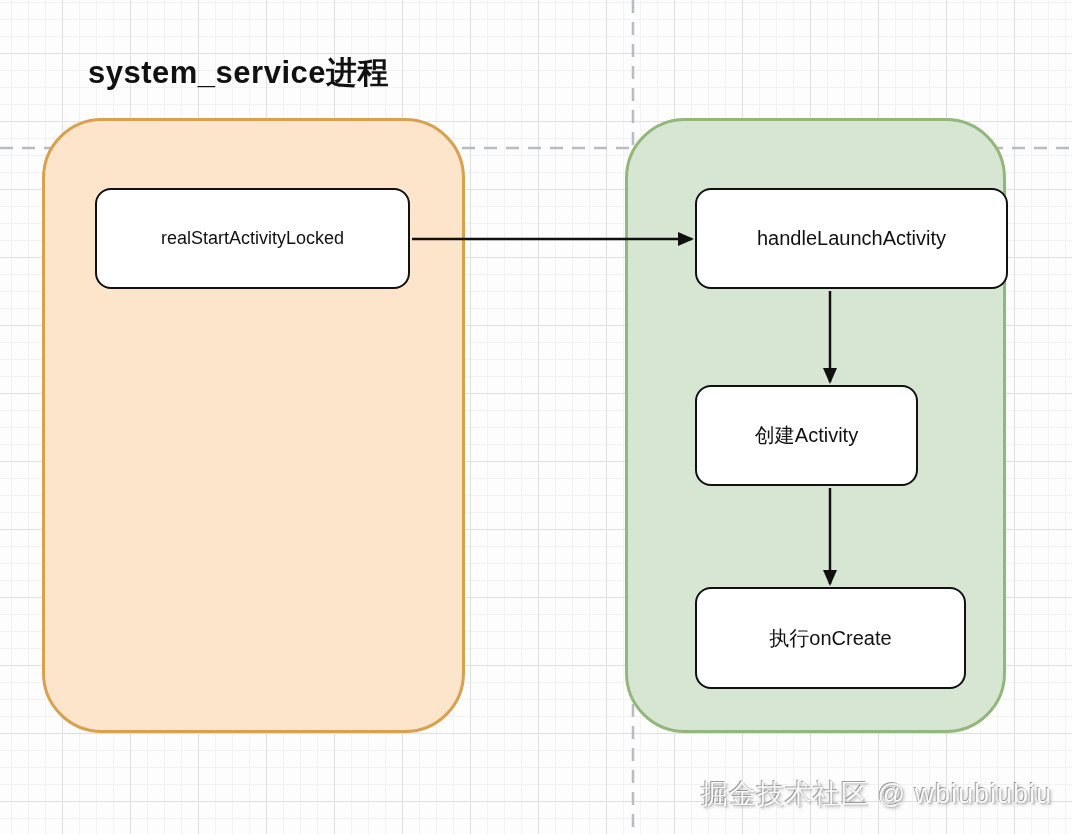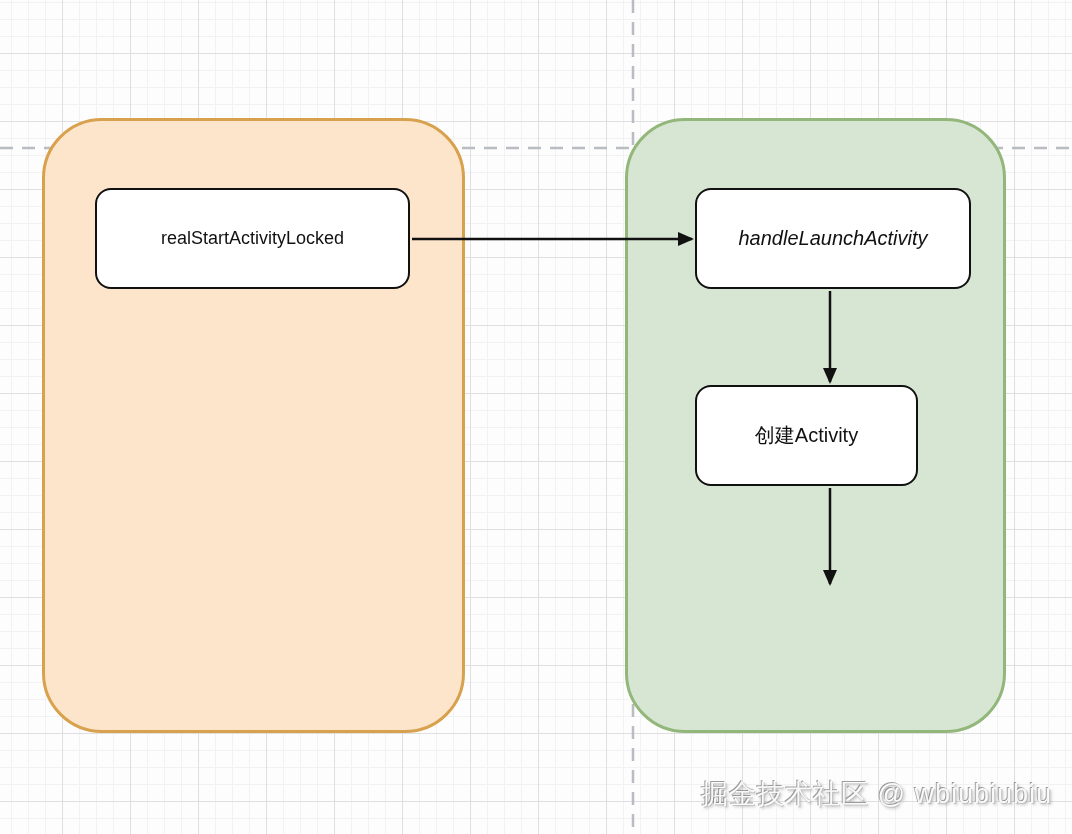--- a/index.html
+++ b/index.html
@@ -69,21 +69,21 @@
     border: 2.5px solid #111111;
     border-radius: 16px;
     display: flex;
     align-items: center;
     justify-content: center;
     text-align: center;
     color: #111111;
     white-space: nowrap;
   }
   #node-realstart { left: 95px;  top: 188px; width: 315px; height: 101px; font-size: 18px; }
-  #node-handlelaunch { left: 695px; top: 188px; width: 276px; height: 101px; font-size: 20px; font-style: italic; }
+  #node-handlelaunch { left: 695px; top: 188px; width: 313px; height: 101px; font-size: 20px; }
   #node-create-activity { left: 695px; top: 385px; width: 223px; height: 101px; font-size: 20px; }
   #node-oncreate { left: 695px; top: 587px; width: 271px; height: 102px; font-size: 20px; }
 
   .watermark {
     position: absolute;
     z-index: 5;
     right: 20px;
     bottom: 22px;
     font-size: 27px;
     letter-spacing: 1px;
@@ -98,27 +98,29 @@
 </head>
 <body>
 
 <div class="canvas">
 
   <svg id="guides" class="layer">
     <line x1="0" y1="148" x2="1072" y2="148" stroke="#b9bcc0" stroke-width="2.5" stroke-dasharray="13 9"></line>
     <line x1="633" y1="0" x2="633" y2="834" stroke="#b9bcc0" stroke-width="2.5" stroke-dasharray="13 9"></line>
   </svg>
 
+  <div class="process-title" id="title-left">system_service进程</div>
 
   <div class="process-container" id="container-system-service"></div>
   <div class="process-container" id="container-target-activity"></div>
 
   <div class="flow-node" id="node-realstart">realStartActivityLocked</div>
   <div class="flow-node" id="node-handlelaunch">handleLaunchActivity</div>
   <div class="flow-node" id="node-create-activity">创建Activity</div>
+  <div class="flow-node" id="node-oncreate">执行onCreate</div>
 
   <svg id="arrows" class="layer">
     <defs>
       <marker id="arrowhead" markerUnits="userSpaceOnUse" markerWidth="16" markerHeight="14" refX="14" refY="7" orient="auto">
         <path d="M0,0 L16,7 L0,14 Z" fill="#111111"></path>
       </marker>
     </defs>
     <line x1="412" y1="239" x2="692" y2="239" stroke="#111111" stroke-width="2.5" marker-end="url(#arrowhead)"></line>
     <line x1="830" y1="291" x2="830" y2="382" stroke="#111111" stroke-width="2.5" marker-end="url(#arrowhead)"></line>
     <line x1="830" y1="488" x2="830" y2="584" stroke="#111111" stroke-width="2.5" marker-end="url(#arrowhead)"></line>

